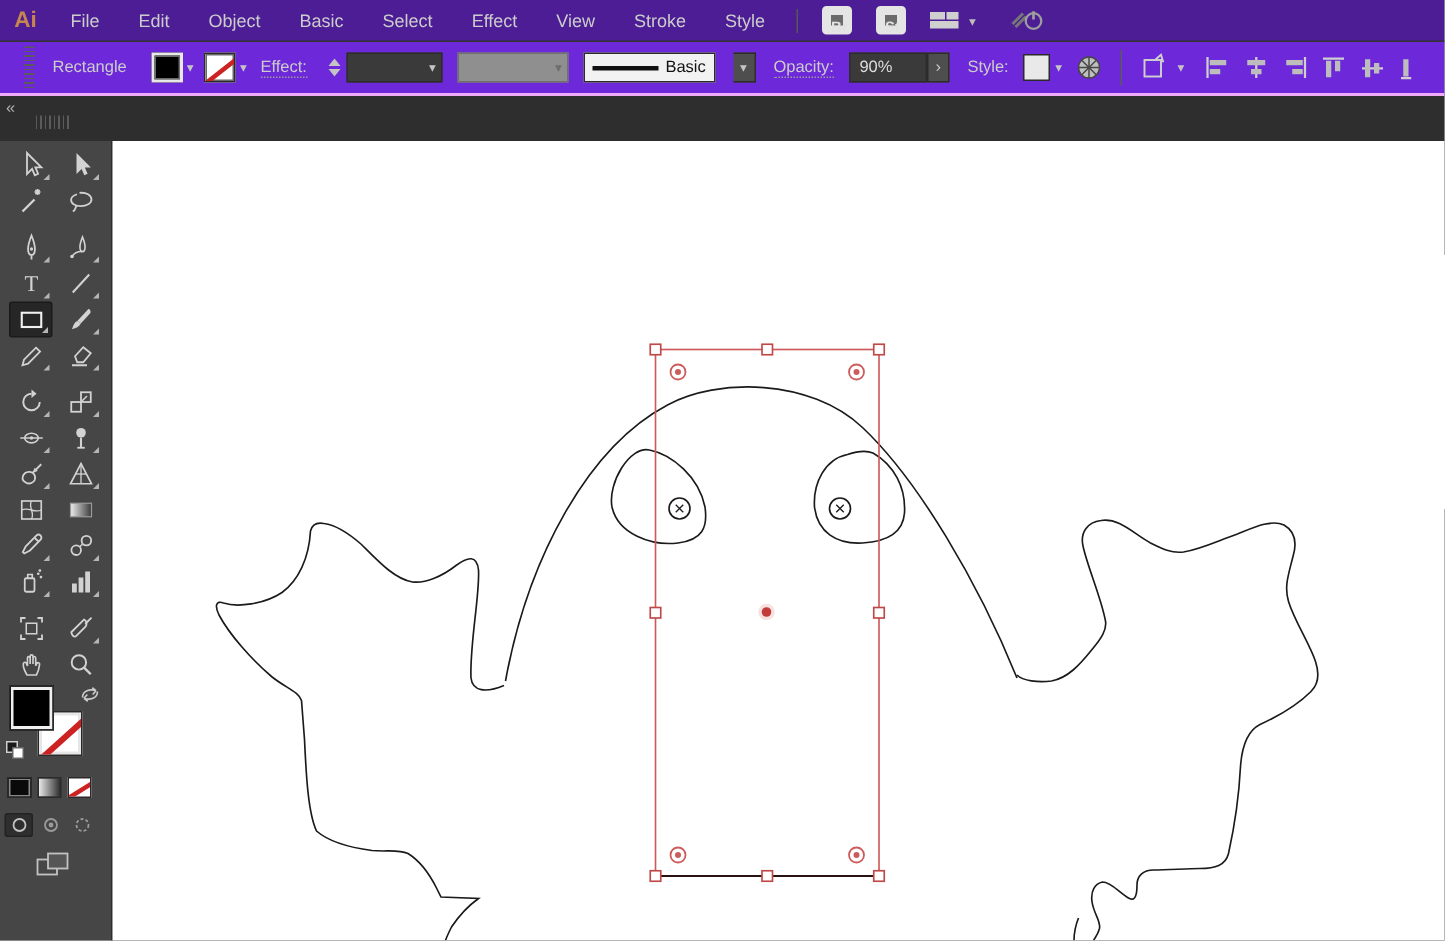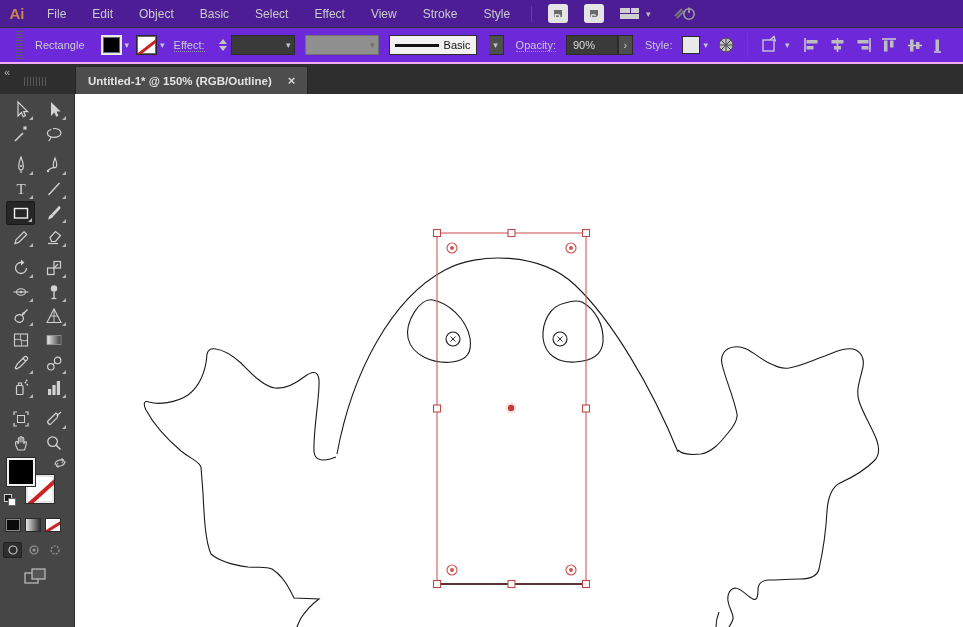--- a/index.html
+++ b/index.html
@@ -217,24 +217,20 @@
         <rect x="2.5" y="2.5" width="3.5" height="11.5" fill="#bdbdbd"></rect>
       </svg>
     </div>
   </div>
 
   <div class="tabrow">
     <div class="dock-head">
       <div class="collapse-btn"><span>«</span></div>
       <div class="panel-grip"></div>
     </div>
-    <div class="doc-tab">
-      <span class="doc-tab-title">Untitled-1* @ 150% (RGB/Outline)</span>
-      <span class="doc-tab-close">×</span>
-    </div>
   </div>
 
   <div class="main">
 
     <div class="toolbar">
       <div class="tool-grid">
         <div class="tool fly">
           <svg width="20" height="20" viewBox="0 0 20 20">
               <path d="M7 2 L7 16 L10.4 12.6 L12.2 16.8 L14.4 15.8 L12.6 11.6 L16.6 11.6 Z" fill="none" stroke="#d2d2d2" stroke-width="1.2"></path>
             </svg>

